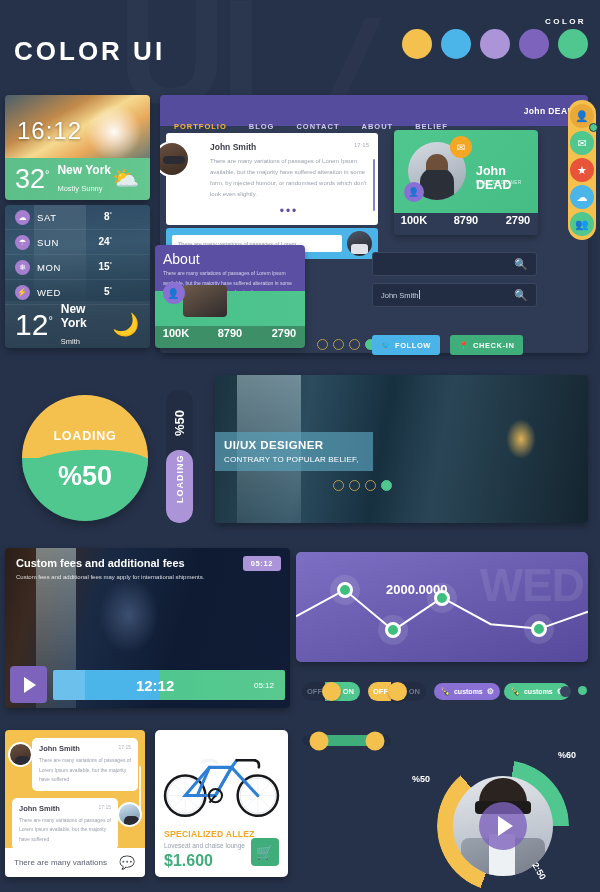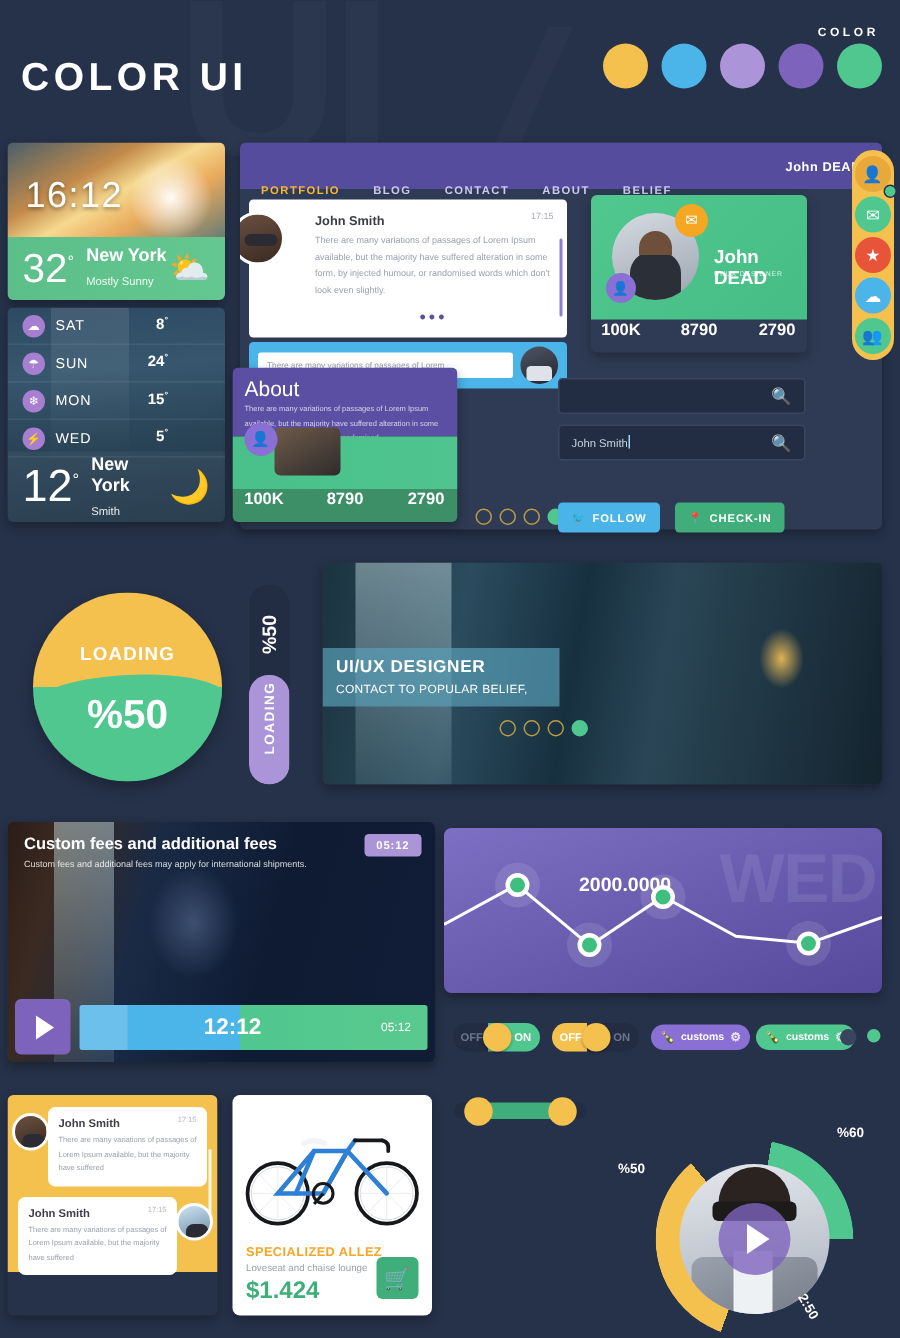--- a/index.html
+++ b/index.html
@@ -468,21 +468,21 @@
 <div id="vbar">
   <div class="fill"></div>
   <div class="t1">%50</div>
   <div class="t2">LOADING</div>
 </div>
 
 <div class="card shadow" id="hero">
   <div class="bg"></div>
   <div class="hero-band">
     <h2>UI/UX DESIGNER</h2>
-    <p>CONTACT TO POPULAR BELIEF,</p>
+    <p>CONTRARY TO POPULAR BELIEF,</p>
   </div>
   <div class="dots">
     <div class="dot"></div>
     <div class="dot"></div>
     <div class="dot"></div>
     <div class="dot f"></div>
   </div>
 </div>
 
 <div class="card shadow" id="vid">
@@ -554,20 +554,24 @@
       <div class="tx">There are many variations of passages of Lorem Ipsum available, but the majority have suffered</div>
     </div>
     <div class="bub right">
       <div class="bav r"></div>
       <div class="n">John Smith</div>
       <div class="tm">17:15</div>
       <div class="tx">There are many variations of passages of Lorem Ipsum available, but the majority have suffered</div>
     </div>
   </div>
   <div class="scroll"></div>
+  <div class="foot">
+    <span>There are many variations</span>
+    <span class="bubicon">💬</span>
+  </div>
 </div>
 
 <div class="card shadow" id="prod">
   <svg class="bike" viewBox="0 0 240 150">
     <circle cx="48" cy="100" r="40" fill="none" stroke="#16181c" stroke-width="5"></circle>
     <circle cx="48" cy="100" r="35" fill="none" stroke="#c9ccd2" stroke-width="1"></circle>
     <circle cx="192" cy="100" r="40" fill="none" stroke="#16181c" stroke-width="5"></circle>
     <circle cx="192" cy="100" r="35" fill="none" stroke="#c9ccd2" stroke-width="1"></circle>
     <g stroke="#dcdfe4" stroke-width="0.8">
       <line x1="48" y1="65" x2="48" y2="135"></line>
@@ -587,21 +591,21 @@
         <path d="M140 44 L150 30"></path>
     </g>
     <path d="M150 30 L186 30" stroke="#16181c" stroke-width="5" stroke-linecap="round" fill="none"></path>
     <path d="M186 30 q10 2 8 14" stroke="#16181c" stroke-width="5" fill="none" stroke-linecap="round"></path>
     <path d="M82 34 q14 -8 28 0" stroke="#f2f4f7" stroke-width="7" fill="none" stroke-linecap="round"></path>
     <circle cx="108" cy="100" r="13" fill="none" stroke="#16181c" stroke-width="4"></circle>
     <line x1="108" y1="100" x2="96" y2="114" stroke="#16181c" stroke-width="4"></line>
   </svg>
   <div class="pname">SPECIALIZED ALLEZ</div>
   <div class="pdesc">Loveseat and chaise lounge</div>
-  <div class="pprice">$1.424</div>
+  <div class="pprice">$1.600</div>
   <div class="pcart">🛒</div>
 </div>
 
 <div id="donut">
   <div class="ring"></div>
   <div class="face">
     <div class="hair"></div>
     <div class="glasses"></div>
     <div class="suit"></div>
     <div class="shirt"></div>

